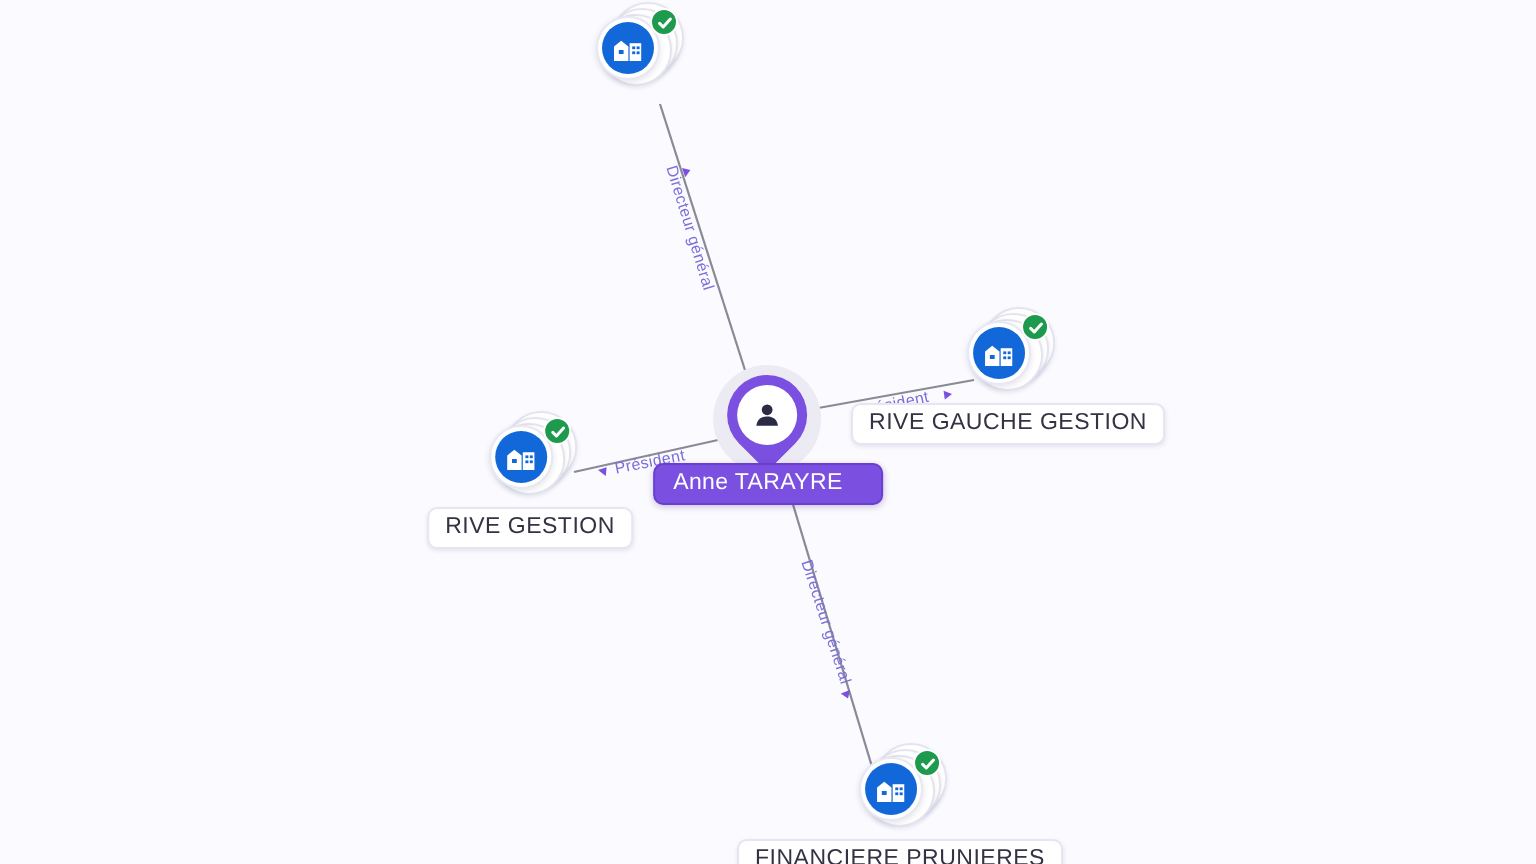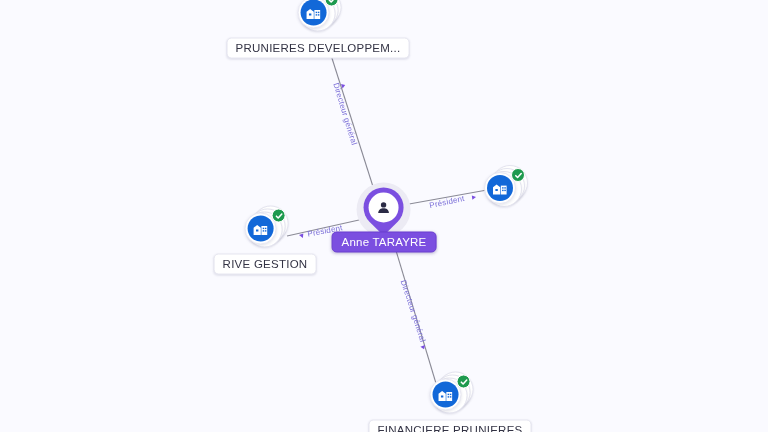--- a/index.html
+++ b/index.html
@@ -148,21 +148,21 @@
     align-items: center;
     justify-content: center;
   }
   .pin-inner svg { display: block; }
   .person-label {
     position: relative;
     margin-top: -4px;
     background: #7b4fe0;
     border: 1px solid #6a3fd0;
     border-radius: 5px;
-    padding: 3px 9px 4px 9px;
+    padding: 3px 19px 4px 9px;
     font-size: 11.5px;
     color: #ffffff;
     white-space: nowrap;
     letter-spacing: 0.2px;
     box-shadow: 0 1px 3px rgba(60, 40, 120, 0.25);
   }
 
   
   .edge-label {
     position: absolute;
@@ -216,21 +216,20 @@
             <rect fill="#1268d8" x="12.3" y="9.7" width="1.5" height="1.4"></rect>
           </svg>
         </div>
       </div>
       <div class="verified-badge">
         <svg width="9" height="9" viewBox="0 0 10 10">
           <path d="M2 5.2 L4 7.2 L8 2.8" stroke="#ffffff" stroke-width="1.7" fill="none" stroke-linecap="round" stroke-linejoin="round"></path>
         </svg>
       </div>
     </div>
-    <div class="node-label">PRUNIERES DEVELOPPEM...</div>
   </div>
 
   <div class="node" style="left:504px; top:188px;">
     <div class="company-mark">
       <div class="stack-card c1"></div>
       <div class="stack-card c2"></div>
       <div class="stack-card c3"></div>
       <div class="company-disc">
         <div class="company-icon">
           <svg width="16" height="16" viewBox="0 0 16 16">
@@ -243,20 +242,21 @@
             <rect fill="#1268d8" x="12.3" y="9.7" width="1.5" height="1.4"></rect>
           </svg>
         </div>
       </div>
       <div class="verified-badge">
         <svg width="9" height="9" viewBox="0 0 10 10">
           <path d="M2 5.2 L4 7.2 L8 2.8" stroke="#ffffff" stroke-width="1.7" fill="none" stroke-linecap="round" stroke-linejoin="round"></path>
         </svg>
       </div>
     </div>
+    <div class="node-label">RIVE GAUCHE GESTION</div>
   </div>
 
   <div class="node" style="left:265px; top:240px;">
     <div class="company-mark">
       <div class="stack-card c1"></div>
       <div class="stack-card c2"></div>
       <div class="stack-card c3"></div>
       <div class="company-disc">
         <div class="company-icon">
           <svg width="16" height="16" viewBox="0 0 16 16">

